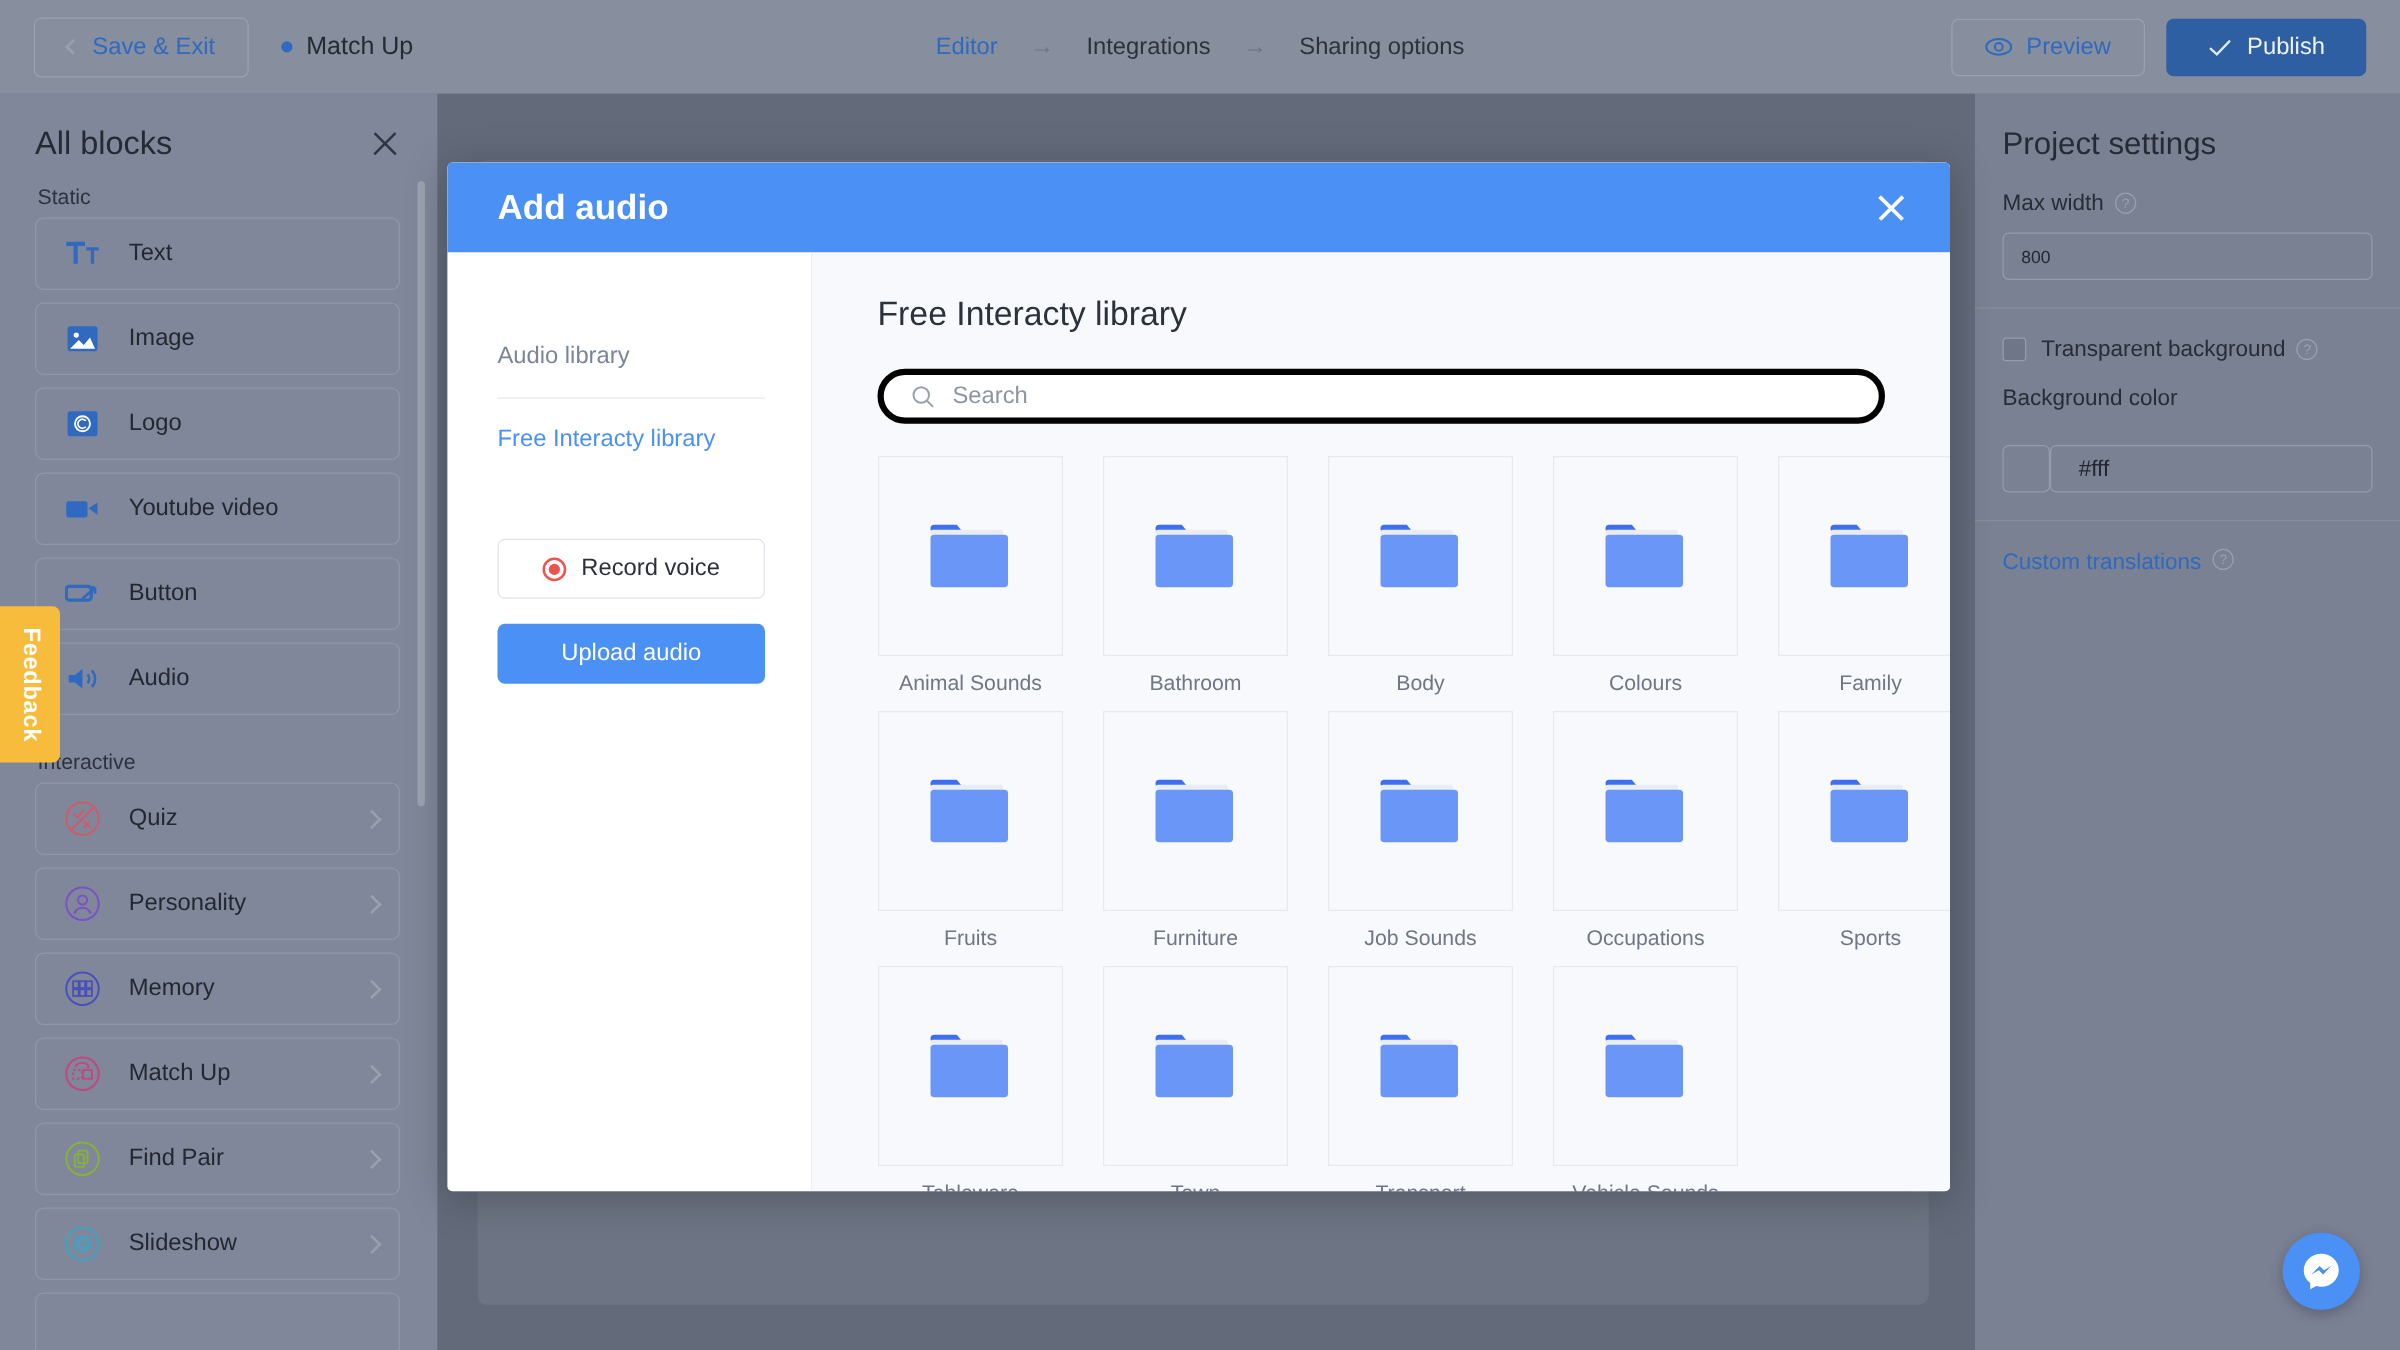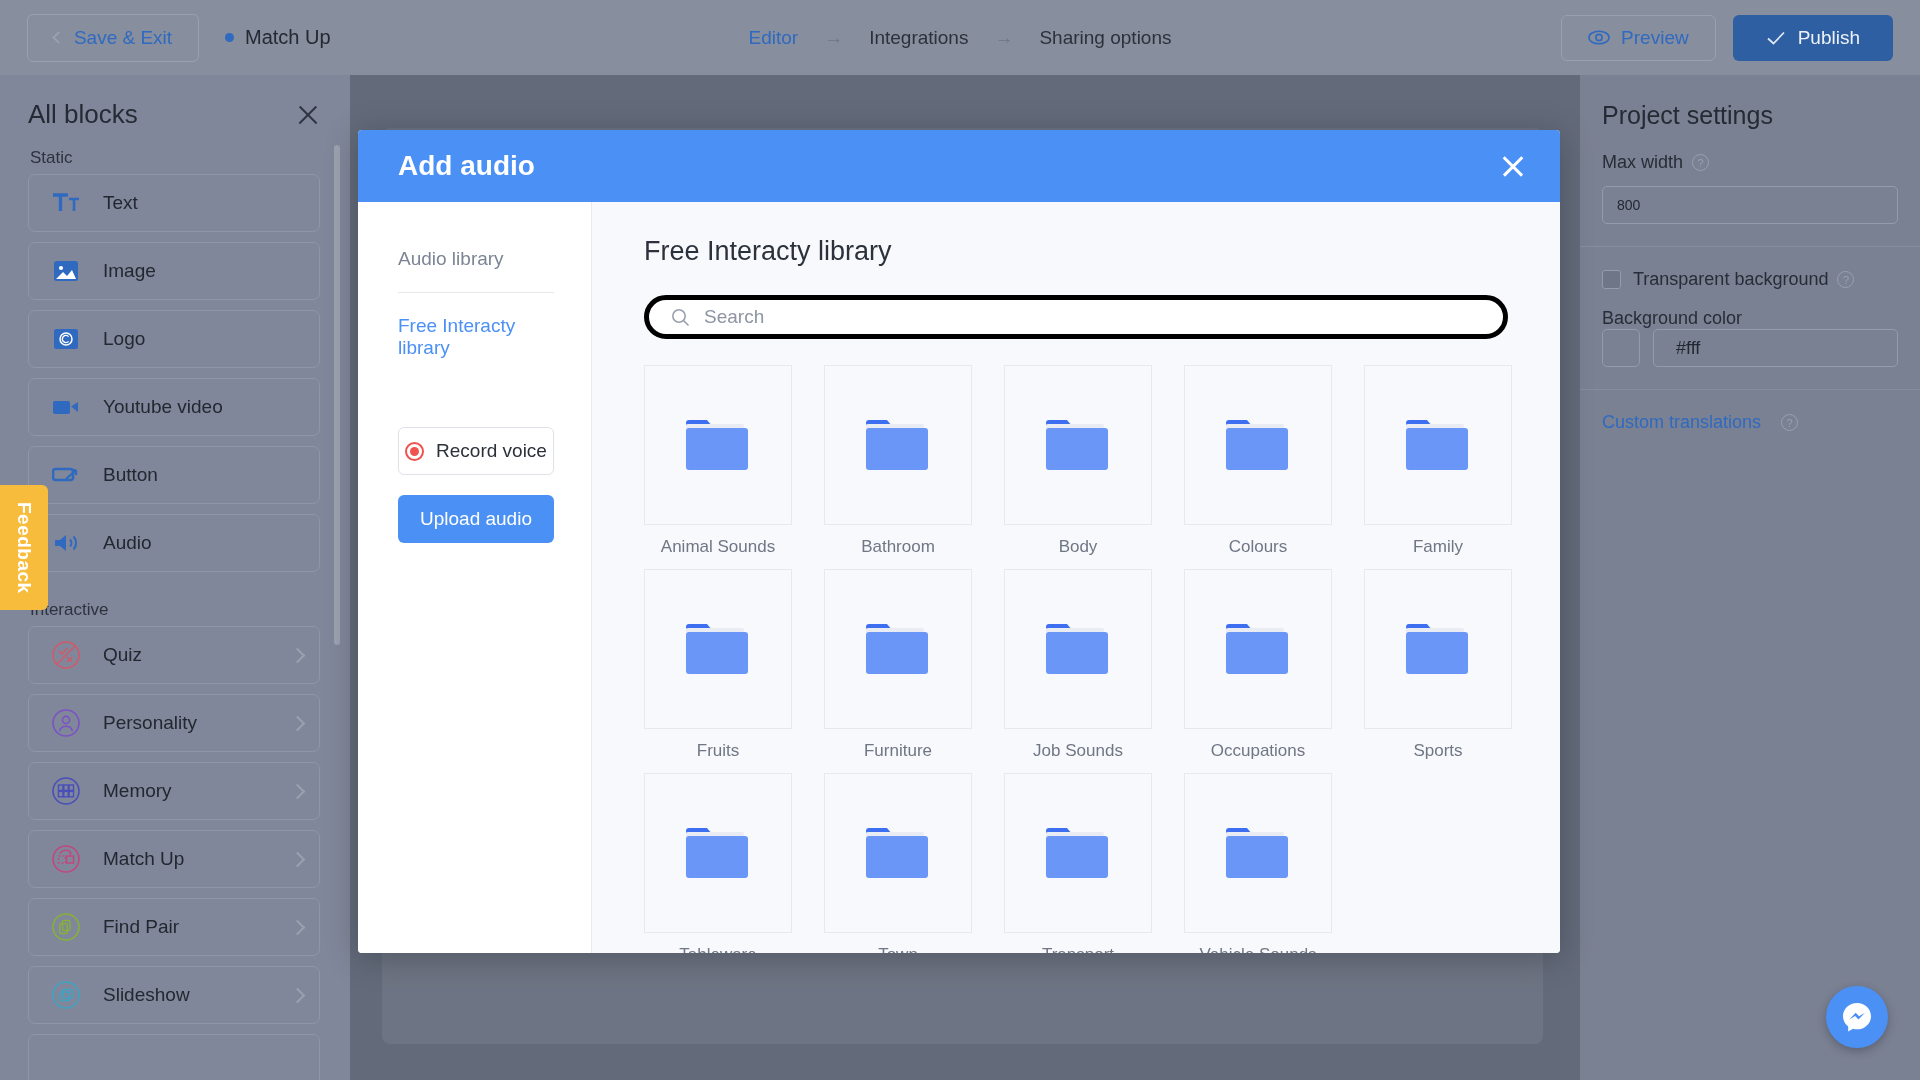--- a/index.html
+++ b/index.html
@@ -133,33 +133,33 @@
   .rp-input {
     margin-top: 13px; height: 38px; width: 100%; border: 1px solid #949bab;
     border-radius: 5px; background: transparent; color: #222831; font-size: 14px;
     padding: 0 14px; display: flex; align-items: center;
   }
   .rp-check-row { display: flex; align-items: center; gap: 12px; }
   .rp-checkbox {
     width: 19px; height: 19px; background: #6e7687; border: 1px solid #959cab;
     border-radius: 3px; cursor: pointer; flex: none;
   }
-  .rp-color-row { display: flex; gap: 13px; margin-top: 0; }
+  .rp-color-row { display: flex; margin-top: 27px; }
   .rp-swatch {
     width: 38px; height: 38px; border: 1px solid #949bab; border-radius: 5px;
     background: transparent; cursor: pointer; flex: none;
   }
   .rp-color-input {
     flex: 1; height: 38px; border: 1px solid #949bab; border-radius: 5px;
     display: flex; align-items: center; padding: 0 22px;
     font-size: 18px; color: #222831;
   }
   .rp-link {
     padding: 22px; font-size: 18px; color: #2f6ac0; display: flex;
-    align-items: center; gap: 20px; cursor: pointer;
+    align-items: flex-start; gap: 9px; cursor: pointer;
   }
 
   
   .fab {
     position: absolute; right: 32px; bottom: 32px; width: 62px; height: 62px;
     border-radius: 50%; background: #4a90f5; cursor: pointer;
     display: flex; align-items: center; justify-content: center;
     box-shadow: 0 3px 10px rgba(0,0,0,.25);
   }
 
@@ -179,22 +179,22 @@
   .modal-close { width: 26px; height: 26px; position: relative; cursor: pointer; }
   .modal-close::before, .modal-close::after {
     content: ""; position: absolute; left: 0; top: 12px; width: 26px; height: 2.6px;
     background: #fff;
   }
   .modal-close::before { transform: rotate(45deg); }
   .modal-close::after { transform: rotate(-45deg); }
 
   .modal-body { flex: 1; display: flex; min-height: 0; }
   .modal-nav {
-    width: 234px; background: #fff; border-right: 1px solid #e8eaee;
-    padding: 46px 37px 0 40px; flex: none;
+    width: 292px; background: #fff; border-right: 1px solid #e8eaee;
+    padding: 72px 37px 0 40px; flex: none;
   }
   .nav-item { font-size: 19px; color: #7c8595; padding-bottom: 22px; cursor: pointer; }
   .nav-divider { height: 1px; background: #e6e8ec; }
   .nav-item.active { color: #4a90f5; padding-top: 22px; padding-bottom: 0; }
   .record-btn {
     margin-top: 68px; height: 48px; border: 1px solid #dfe2e8; border-radius: 6px;
     display: flex; align-items: center; justify-content: center; gap: 12px;
     font-size: 19px; color: #2b313a; cursor: pointer; background: #fff;
   }
   .rec-dot {

